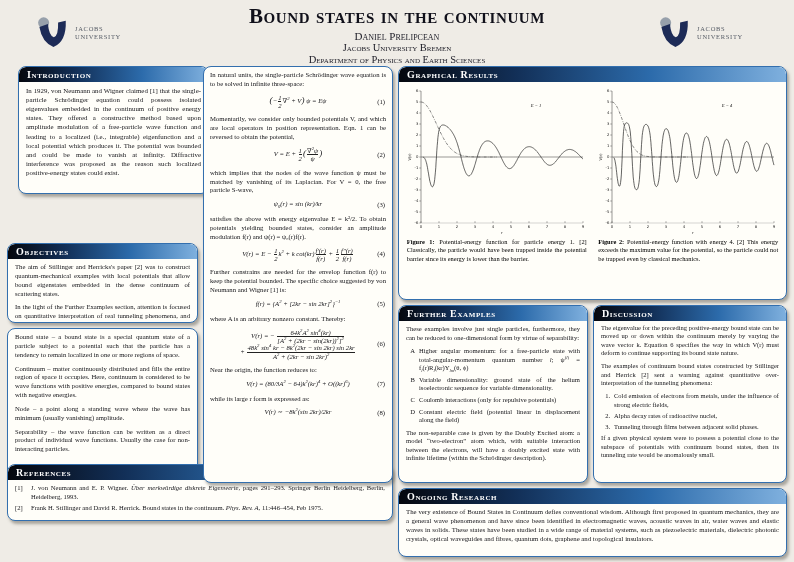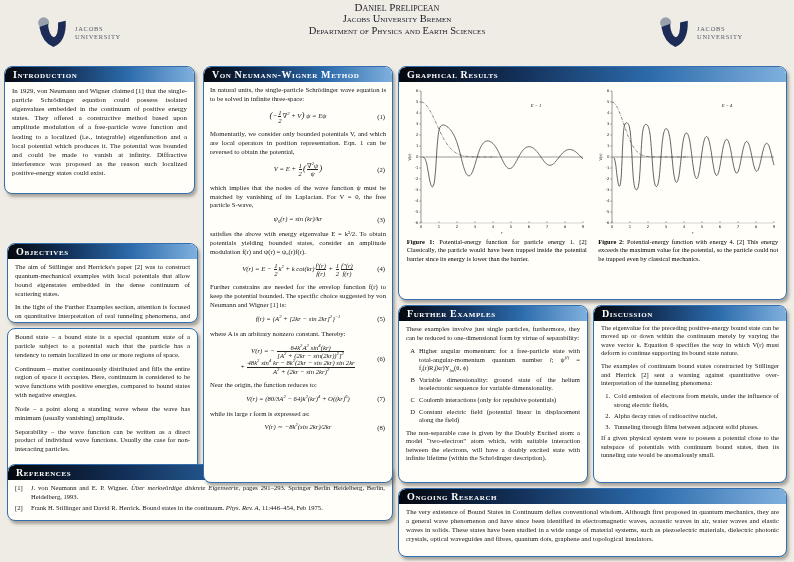--- a/index.html
+++ b/index.html
@@ -78,26 +78,27 @@
     <div class="logo logo-right">
       <svg width="34" height="36" viewBox="0 0 40 40">
         <circle cx="9" cy="8" r="6.5" fill="#97a0ab"></circle>
         <path d="M4 13 L14 9.5 Q15.5 24 21 25 Q26.5 23 26 7.5 L35 5.5 Q36 30 20.5 36.5 Q7 31 4 13 Z" fill="#1d2b57"></path>
       </svg>
       <div class="logo-text">
         <div>JACOBS</div>
         <div>UNIVERSITY</div>
       </div>
     </div>
+    <div class="title">Bound states in the continuum</div>
     <div class="author">Daniel Prelipcean</div>
     <div class="affil">Jacobs University Bremen</div>
     <div class="affil">Department of Physics and Earth Sciences</div>
   </div>
 
-  <div class="box" style="left:4px;top:66px;width:191px;height:128px;font-family:Liberation Serif, serif;">
+  <div class="box" style="left:18px;top:66px;width:191px;height:128px;font-family:Liberation Serif, serif;">
     <div class="bh">Introduction</div>
     <div class="bb">
       <p>In 1929, von Neumann and Wigner claimed [1] that the single-particle Schrödinger equation could possess isolated eigenvalues embedded in the continuum of positive energy states. They offered a constructive method based upon amplitude modulation of a free-particle wave function and leading to a localized (i.e., integrable) eigenfunction and a local potential which produces it. The potential was bounded and could be made to vanish at infinity. Diffractive interference was proposed as the reason such localized positive-energy states could exist.</p>
     </div>
   </div>
 
   <div class="box" style="left:7px;top:243px;width:191px;height:80px;font-family:Liberation Serif, serif;">
     <div class="bh">Objectives</div>
     <div class="bb" style="font-size:6.7px;">
       <p>The aim of Stillinger and Herricks's paper [2] was to construct quantum-mechanical examples with local potentials that allow bound eigenstates embedded in the dense continuum of scattering states.</p>
@@ -122,21 +123,20 @@
         <span class="li-txt">J. von Neumann and E. P. Wigner.  <i>Über merkwürdige diskrete Eigenwerte</i>, pages 291–293.  Springer Berlin Heidelberg, Berlin, Heidelberg, 1993.</span>
       </div>
       <div class="ref">
         <span class="ref-lab">[2]</span>
         <span class="li-txt">Frank H. Stillinger and David R. Herrick.  Bound states in the continuum.  <i>Phys. Rev. A</i>, 11:446–454, Feb 1975.</span>
       </div>
     </div>
   </div>
 
   <div class="box" style="left:203px;top:66px;width:190px;height:417px;">
-    <div class="bh">Von Neumann-Wigner Method</div>
     <div class="bb" style="font-size:6.7px;padding:4px 6px;">
       <p>In natural units, the single-particle Schrödinger wave equation is to be solved in infinite three-space:</p>
       <div class="eqrow">
         <span class="eq"><span class="bp">(</span>−<span class="fr">
               <span class="n">1</span>
               <span class="d">2</span>
             </span>∇<sup>2</sup> + V<span class="bp">)</span> ψ = Eψ</span>
         <span class="eqnum">(1)</span>
       </div>
       <p>Momentarily, we consider only bounded potentials V, and which are local operators in position representation. Eqn. 1 can be reversed to obtain the potential,</p>

